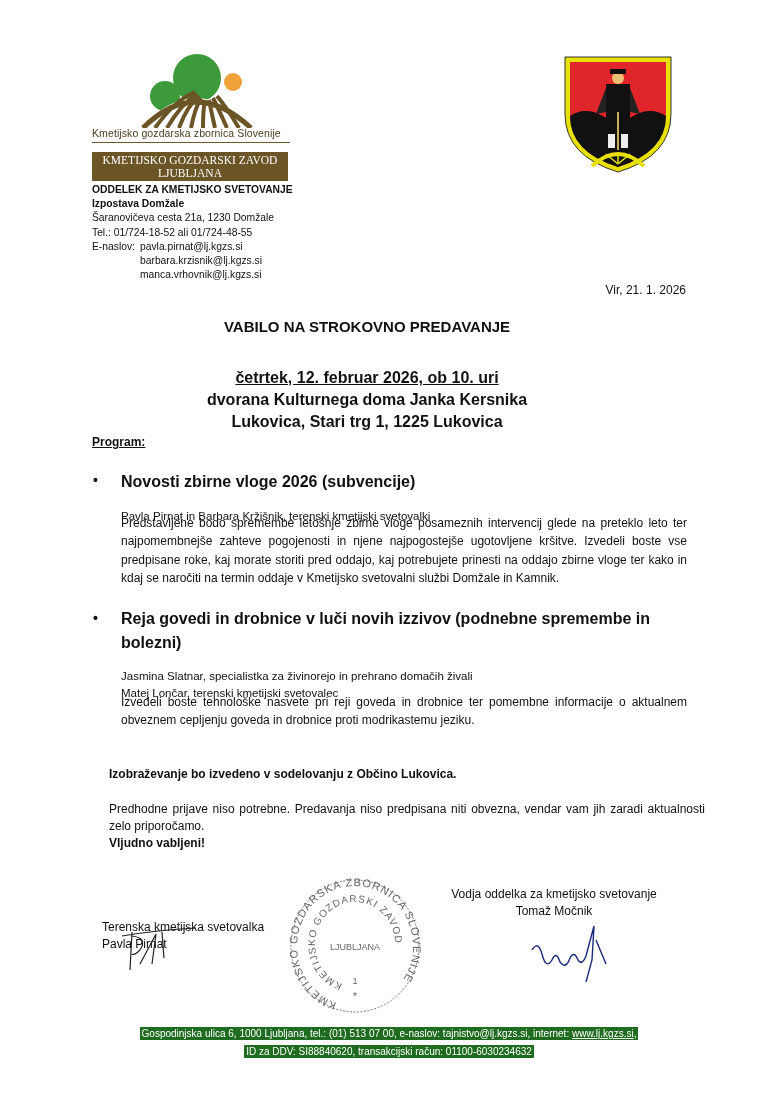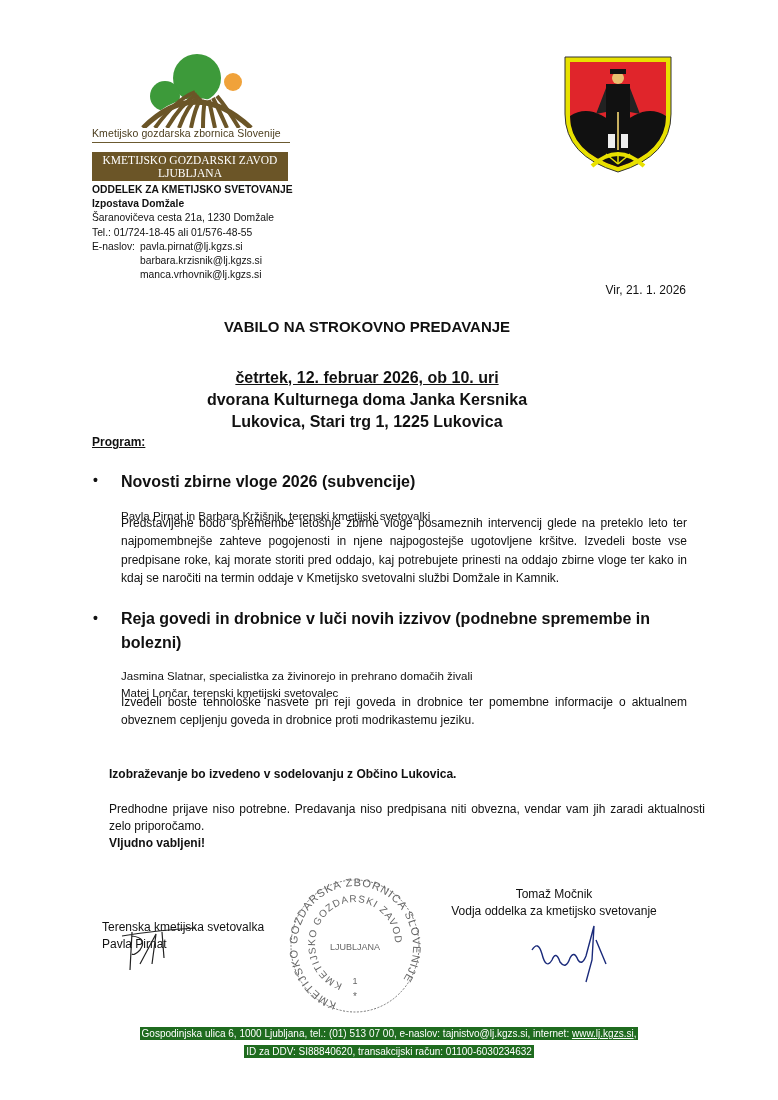--- a/index.html
+++ b/index.html
@@ -64,21 +64,21 @@
 <div class="abs org-name">Kmetijsko gozdarska zbornica Slovenije</div>
 <div class="abs org-rule"></div>
 <div class="abs zavod-box">
   <div>KMETIJSKO GOZDARSKI ZAVOD</div>
   <div>LJUBLJANA</div>
 </div>
 <div class="abs addr">
   <div class="b">ODDELEK ZA KMETIJSKO SVETOVANJE</div>
   <div class="b">Izpostava Domžale</div>
   <div>Šaranovičeva cesta 21a, 1230 Domžale</div>
-  <div>Tel.: 01/724-18-45 ali 01/576-48-55</div>
+  <div>Tel.: 01/724-18-52 ali 01/724-48-55</div>
   <div class="email-row">
     <span class="lbl">E-naslov:</span>
     <span>pavla.pirnat@lj.kgzs.si</span>
   </div>
   <div class="email-indent">barbara.krzisnik@lj.kgzs.si</div>
   <div class="email-indent">manca.vrhovnik@lj.kgzs.si</div>
 </div>
 
 <svg id="crest-svg" class="abs" viewBox="0 0 112 120">
   <path d="M3,3 H109 V60 Q109,102 56,118 Q3,102 3,60 Z" fill="#e8e100" stroke="#333" stroke-width="1"></path>
@@ -141,22 +141,22 @@
     <textPath href="#stampOuter" startOffset="5%">KMETIJSKO GOZDARSKA ZBORNICA SLOVENIJE</textPath>
   </text>
   <text font-size="10" fill="#666" font-family="Liberation Sans, sans-serif" letter-spacing="1">
     <textPath href="#stampInner" startOffset="5%">KMETIJSKO GOZDARSKI ZAVOD</textPath>
   </text>
   <text x="67" y="72" text-anchor="middle" font-size="9" fill="#666" font-family="Liberation Sans, sans-serif">LJUBLJANA</text>
   <text x="67" y="106" text-anchor="middle" font-size="9" fill="#666">1</text>
   <text x="67" y="122" text-anchor="middle" font-size="10" fill="#666">*</text>
 </svg>
 <div class="abs sig-right">
+  <div>Vodja oddelka za kmetijsko svetovanje</div>
   <div>Tomaž Močnik</div>
-  <div>Vodja oddelka za kmetijsko svetovanje</div>
 </div>
 <svg id="sig2-svg" class="abs" viewBox="0 0 80 68">
   <path d="M4,30 Q10,20 14,34 Q18,50 24,40 Q28,30 32,42 Q38,50 42,38 Q46,30 50,40 Q54,46 58,36 L66,6 L64,40 L58,62 M68,20 L78,44" fill="none" stroke="#1a2a7a" stroke-width="1.4"></path>
 </svg>
 
 <div class="abs footer" style="top:1028px">
   <span><span style="padding:0">Gospodinjska ulica 6, 1000 Ljubljana, tel.: (01) 513 07 00, e-naslov: tajnistvo@lj.kgzs.si, internet: </span><a>www.lj.kgzs.si</a><span style="padding:0">,</span></span>
 </div>
 <div class="abs footer" style="top:1046px">
   <span>ID za DDV: SI88840620, transakcijski račun: 01100-6030234632</span>

